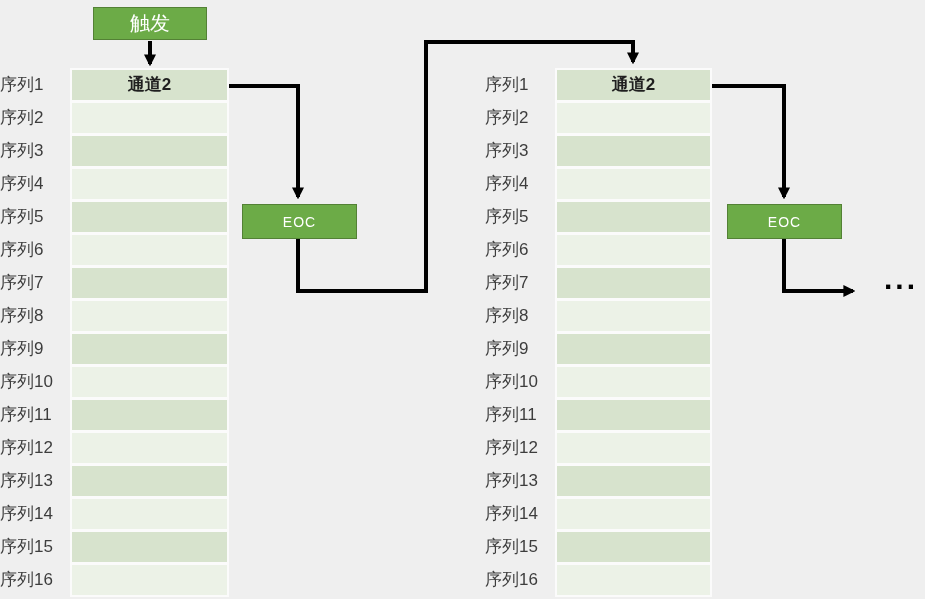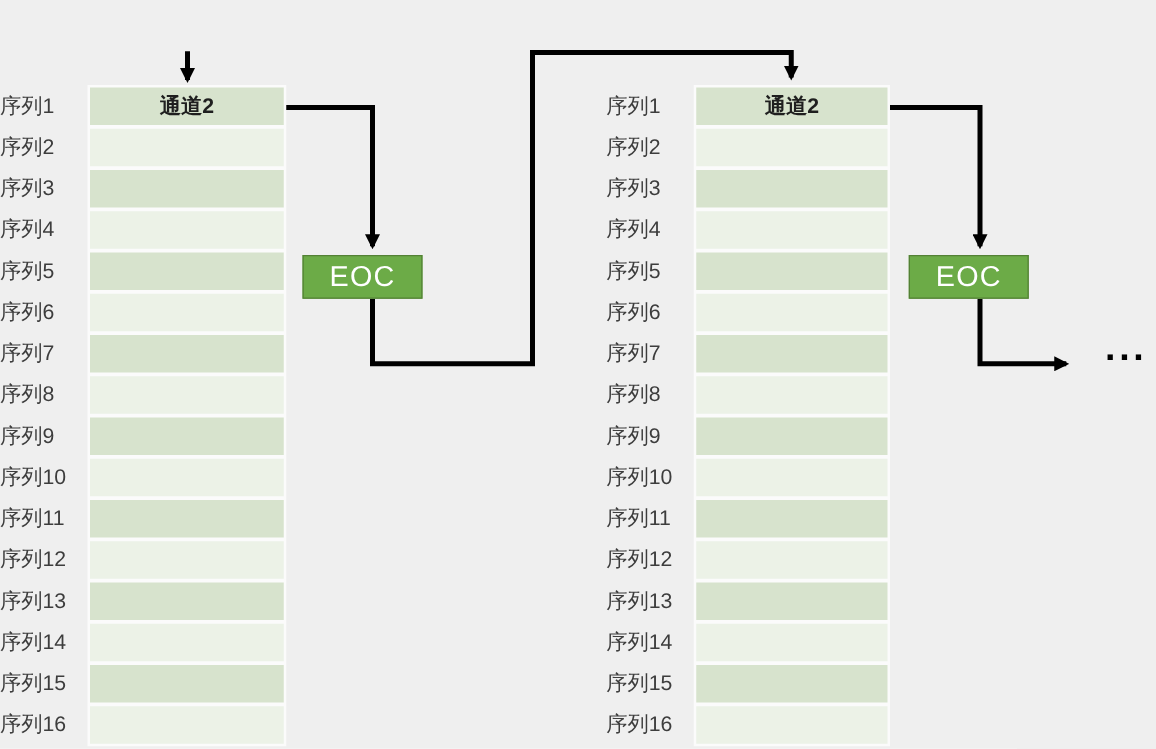--- a/index.html
+++ b/index.html
@@ -40,22 +40,22 @@
     justify-content: center;
     white-space: nowrap;
   }
   .trigger-box {
     left: 93px; top: 7px;
     width: 114px; height: 33px;
     font-size: 20px;
   }
   .eoc-box {
     top: 204px;
-    width: 96px; height: 35px;
-    font-size: 23px;
+    width: 115px; height: 35px;
+    font-size: 14px;
     letter-spacing: 1px;
   }
   .eoc-box.first  { left: 242px; }
   .eoc-box.second { left: 727px; }
 
   .seq-labels {
     position: absolute;
     top: 70px;
     width: 60px;
     text-align: left;
@@ -117,20 +117,23 @@
         <path d="M0,0 L10,5 L0,10 z"></path>
       </marker>
     </defs>
     <path d="M150,41 L150,64" marker-end="url(#arrowhead)"></path>
     <path d="M227,86 L298,86 L298,197" marker-end="url(#arrowhead)"></path>
     <path d="M298,239 L298,291 L426,291 L426,42 L633,42 L633,62" marker-end="url(#arrowhead)"></path>
     <path d="M710,86 L784,86 L784,197" marker-end="url(#arrowhead)"></path>
     <path d="M784,239 L784,291 L853,291" marker-end="url(#arrowhead)"></path>
   </svg>
 
+  <div class="greenbox trigger-box">
+    <span>触发</span>
+  </div>
 
   <div class="seq-labels g0">
       <div class="seq-label">序列1</div>
       <div class="seq-label">序列2</div>
       <div class="seq-label">序列3</div>
       <div class="seq-label">序列4</div>
       <div class="seq-label">序列5</div>
       <div class="seq-label">序列6</div>
       <div class="seq-label">序列7</div>
       <div class="seq-label">序列8</div>

